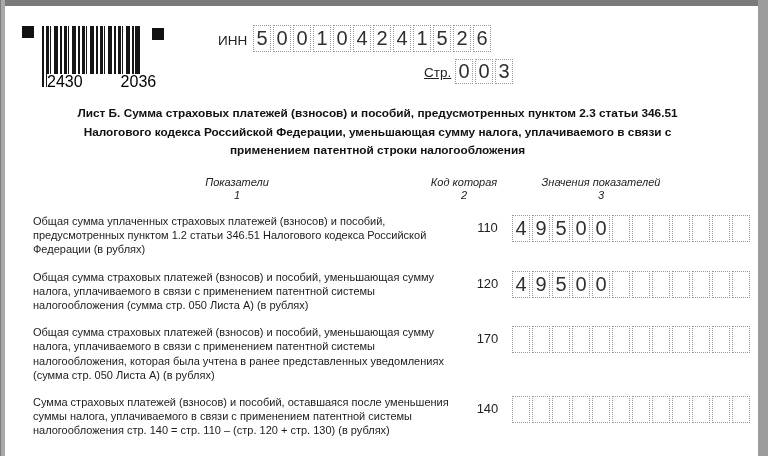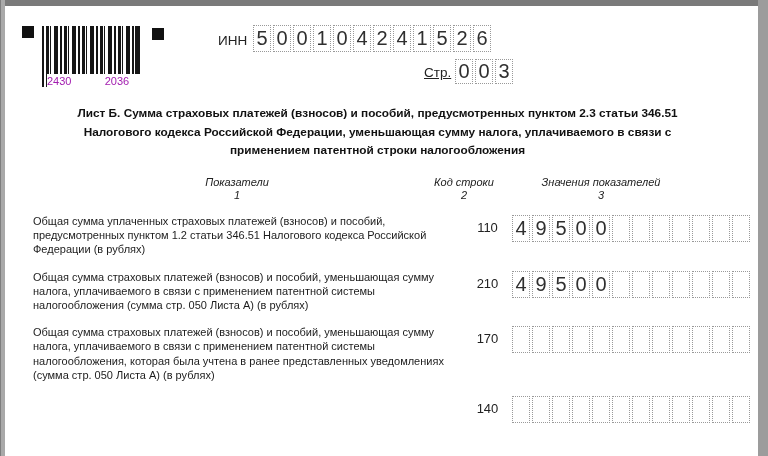--- a/index.html
+++ b/index.html
@@ -16,23 +16,23 @@
   
   .sq{position:absolute;width:12px;height:12px;background:#111;}
   .sq1{left:22px;top:26px;}
   .sq2{left:152px;top:28px;}
 
   .barcode{position:absolute;left:42px;top:26px;width:98px;height:63px;}
   .barcode .bars{position:absolute;left:0;top:0;right:0;height:48px;
      background:repeating-linear-gradient(90deg,#161616 0 2px,#fff 2px 4px,#161616 4px 7px,#fff 7px 8px,#161616 8px 9px,#fff 9px 12px,#161616 12px 16px,#fff 16px 18px);}
   .barcode .stub{position:absolute;top:0;height:61px;background:#161616;}
   .barcode .nums{position:absolute;left:0;right:0;bottom:0;height:15px;display:flex;}
-  .barcode .nums span{background:#fff;font-size:11px;color:#a21caf;text-align:left;line-height:15px;}
+  .barcode .nums span{background:#fff;font-size:16px;color:#000000;text-align:left;line-height:15px;}
   .barcode .nums .n1{margin-left:5px;width:43px;}
-  .barcode .nums .n2{margin-left:0;width:55px;padding-left:30px;}
+  .barcode .nums .n2{margin-left:8px;width:55px;padding-left:30px;}
 
   .fieldlabel{position:absolute;font-size:13.5px;color:#222;text-align:center;}
   .cellgrid{display:flex;gap:2px;}
   .cell{width:16px;height:25px;border:1px dotted #999;display:flex;align-items:center;
         justify-content:center;font-size:20px;color:#2f2f2f;background:#fff;}
   .inn-cells{position:absolute;left:253px;top:25px;}
   .page-cells{position:absolute;left:455px;top:59px;}
   .page-cells .cell{height:23px;}
 
   
@@ -98,21 +98,21 @@
     <div>Лист Б. Сумма страховых платежей (взносов) и пособий, предусмотренных пунктом 2.3 статьи 346.51</div>
     <div>Налогового кодекса Российской Федерации, уменьшающая сумму налога, уплачиваемого в связи с</div>
     <div>применением патентной строки налогообложения</div>
   </div>
 
   <div class="colhead col1">
     <div>Показатели</div>
     <div>1</div>
   </div>
   <div class="colhead col2">
-    <div>Код строки</div>
+    <div>Код которая</div>
     <div>2</div>
   </div>
   <div class="colhead col3">
     <div>Значения показателей</div>
     <div>3</div>
   </div>
 
   <div id="rows">
   <div class="row">
     <div class="desc">Общая сумма уплаченных страховых платежей (взносов) и пособий, предусмотренных пунктом 1.2 статьи 346.51 Налогового кодекса Российской Федерации (в рублях)</div>
@@ -128,21 +128,21 @@
           <div class="cell"></div>
           <div class="cell"></div>
           <div class="cell"></div>
           <div class="cell"></div>
           <div class="cell"></div>
         </div>
   </div>
 
   <div class="row">
     <div class="desc">Общая сумма страховых платежей (взносов) и пособий, уменьшающая сумму налога, уплачиваемого в связи с применением патентной системы налогообложения (сумма стр. 050 Листа А) (в рублях)</div>
-    <div class="code">210</div>
+    <div class="code">120</div>
     <div class="cellgrid">
           <div class="cell">4</div>
           <div class="cell">9</div>
           <div class="cell">5</div>
           <div class="cell">0</div>
           <div class="cell">0</div>
           <div class="cell"></div>
           <div class="cell"></div>
           <div class="cell"></div>
           <div class="cell"></div>
@@ -165,20 +165,21 @@
           <div class="cell"></div>
           <div class="cell"></div>
           <div class="cell"></div>
           <div class="cell"></div>
           <div class="cell"></div>
           <div class="cell"></div>
         </div>
   </div>
 
   <div class="row">
+    <div class="desc">Сумма страховых платежей (взносов) и пособий, оставшаяся после уменьшения суммы налога, уплачиваемого в связи с применением патентной системы налогообложения стр. 140 = стр. 110 – (стр. 120 + стр. 130) (в рублях)</div>
     <div class="code">140</div>
     <div class="cellgrid">
           <div class="cell"></div>
           <div class="cell"></div>
           <div class="cell"></div>
           <div class="cell"></div>
           <div class="cell"></div>
           <div class="cell"></div>
           <div class="cell"></div>
           <div class="cell"></div>

